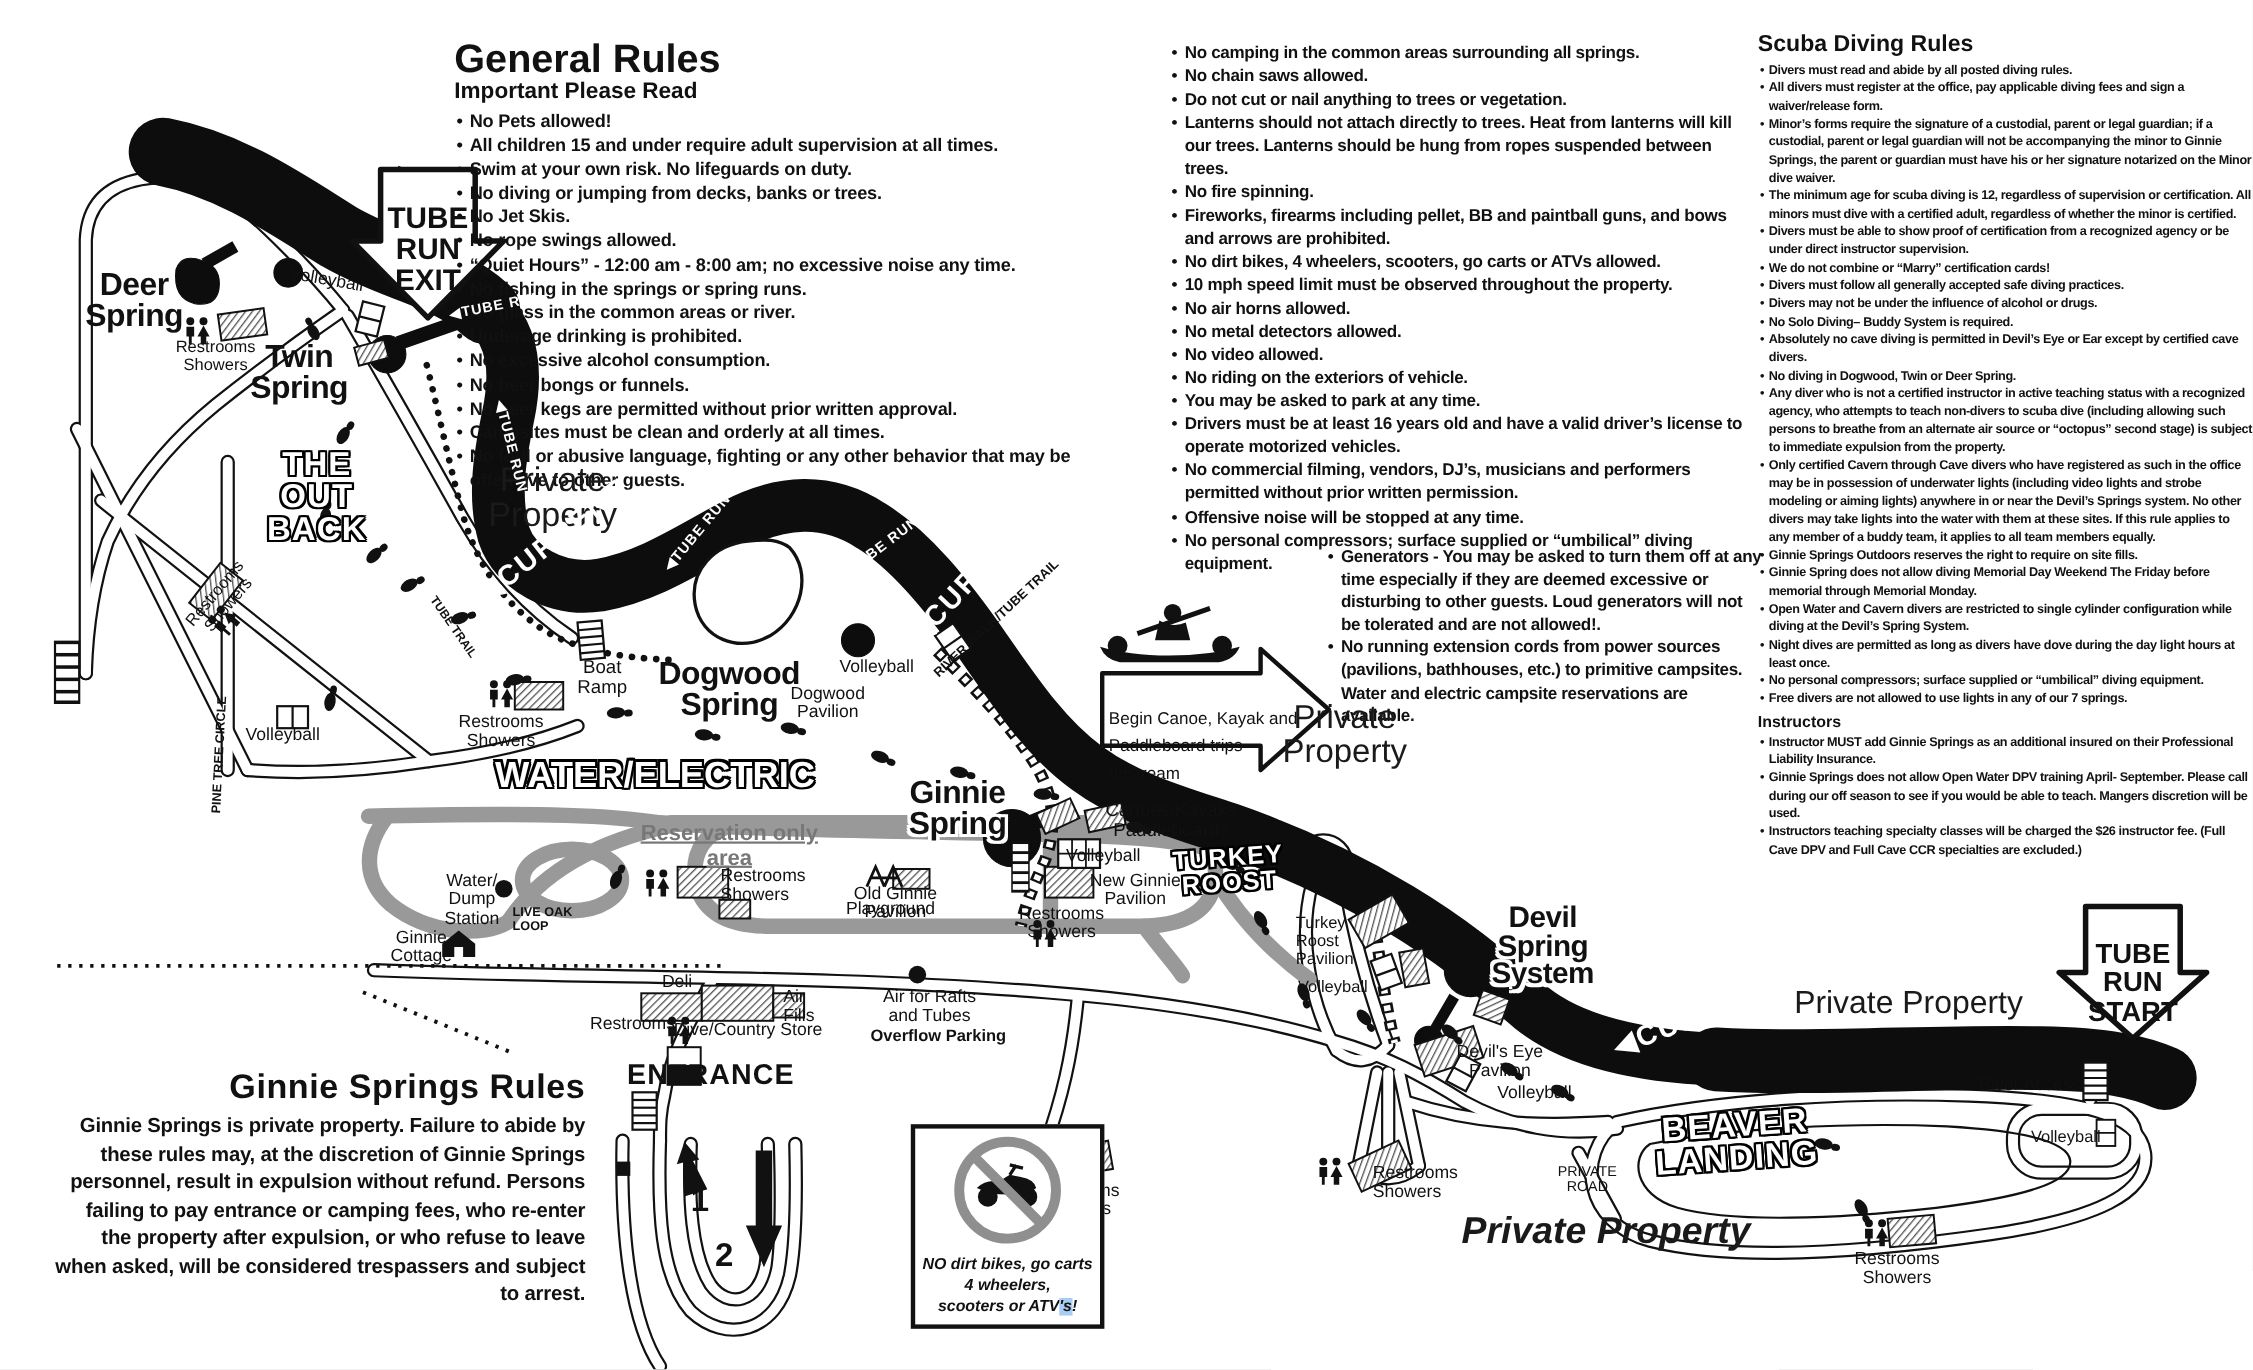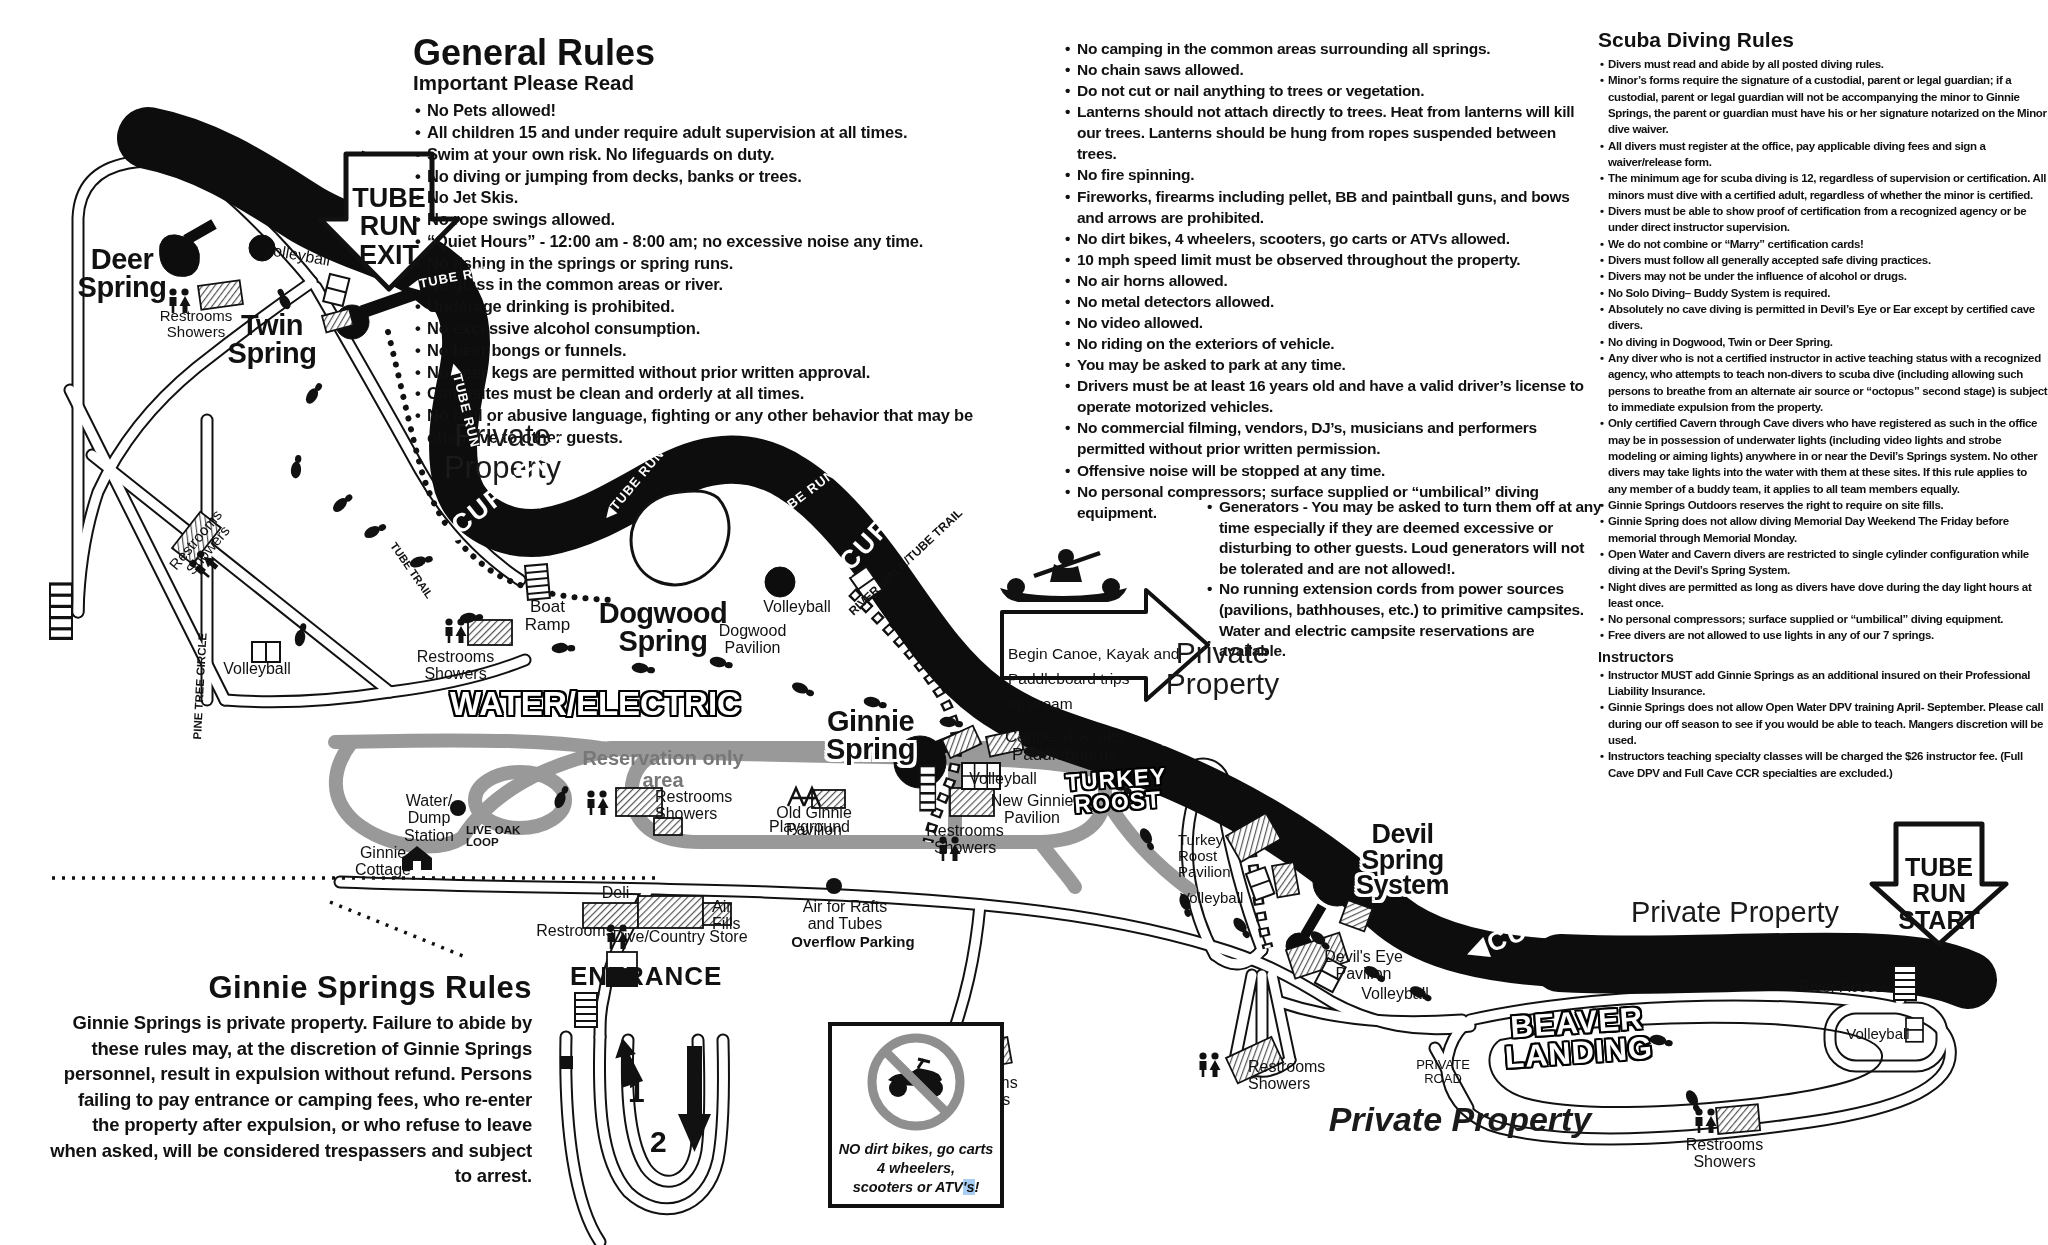--- a/index.html
+++ b/index.html
@@ -31,21 +31,21 @@
   .outline-lbl{position:absolute;font-weight:bold;color:#fff;text-align:center;line-height:0.98;
         letter-spacing:1px;white-space:pre-line;
         text-shadow:-2px -2px 0 #000,2px -2px 0 #000,-2px 2px 0 #000,2px 2px 0 #000,
         -2px 0 0 #000,2px 0 0 #000,0 -2px 0 #000,0 2px 0 #000;}
   .river-lbl{position:absolute;color:#fff;font-weight:bold;white-space:nowrap;letter-spacing:1px;}
   .pp{position:absolute;color:#1a1a1a;font-size:30px;line-height:1.02;text-align:center;white-space:pre-line;}
   .arrow-sign{position:absolute;font-weight:bold;text-align:center;line-height:1.05;white-space:pre-line;margin-top:24px;}
   .no-atv{position:absolute;border:4px solid #111;background:#fff;text-align:center;}
   .no-atv .txt{font-style:italic;font-weight:bold;font-size:14.5px;line-height:1.3;}
   .hl{background:#a8cdf2;}
-  .gray-lbl{color:#777;}
+  .gray-lbl{color:#777;text-decoration:underline;}
 </style>
 </head>
 <body>
 
 <div class="stage">
 
   <svg width="2048" height="1245" viewBox="0 0 2048 1245">
     <defs>
       <pattern id="h" width="5" height="5" patternUnits="userSpaceOnUse" patternTransform="rotate(45)">
         <rect width="5" height="5" fill="#fff"></rect>
@@ -345,22 +345,22 @@
     <ul>
         <li>Generators - You may be asked to turn them off at any time especially if they are deemed excessive or disturbing to other guests. Loud generators will not be tolerated and are not allowed!.</li>
         <li>No running extension cords from power sources (pavilions, bathhouses, etc.) to primitive campsites. Water and electric campsite reservations are available.</li>
       </ul>
   </div>
 
   <div class="abs rules rules-scuba" style="left:1598px;top:28px;width:450px;">
     <h3>Scuba Diving Rules</h3>
     <ul>
         <li>Divers must read and abide by all posted diving rules.</li>
+        <li>All divers must register at the office, pay applicable diving fees and sign a waiver/release form.</li>
         <li>Minor’s forms require the signature of a custodial, parent or legal guardian; if a custodial, parent or legal guardian will not be accompanying the minor to Ginnie Springs, the parent or guardian must have his or her signature notarized on the Minor dive waiver.</li>
-        <li>All divers must register at the office, pay applicable diving fees and sign a waiver/release form.</li>
         <li>The minimum age for scuba diving is 12, regardless of supervision or certification. All minors must dive with a certified adult, regardless of whether the minor is certified.</li>
         <li>Divers must be able to show proof of certification from a recognized agency or be under direct instructor supervision.</li>
         <li>We do not combine or “Marry” certification cards!</li>
         <li>Divers must follow all generally accepted safe diving practices.</li>
         <li>Divers may not be under the influence of alcohol or drugs.</li>
         <li>No Solo Diving– Buddy System is required.</li>
         <li>Absolutely no cave diving is permitted in Devil’s Eye or Ear except by certified cave divers.</li>
         <li>No diving in Dogwood, Twin or Deer Spring.</li>
         <li>Any diver who is not a certified instructor in active teaching status with a recognized agency, who attempts to teach non-divers to scuba dive (including allowing such persons to breathe from an alternate air source or “octopus” second stage) is subject to immediate expulsion from the property.</li>
         <li>Only certified Cavern through Cave divers who have registered as such in the office may be in possession of underwater lights (including video lights and strobe modeling or aiming lights) anywhere in or near the Devil’s Springs system. No other divers may take lights into the water with them at these sites. If this rule applies to any member of a buddy team, it applies to all team members equally.</li>
@@ -389,20 +389,23 @@
   <div class="spring" style="left:212px;top:312px;width:120px;">Twin
 Spring</div>
   <div class="spring" style="left:588px;top:600px;width:150px;">Dogwood
 Spring</div>
   <div class="spring halo" style="left:808px;top:708px;width:125px;">Ginnie
 Spring</div>
   <div class="spring halo" style="left:1335px;top:822px;width:135px;font-size:27px;">Devil
 Spring
 System</div>
 
+  <div class="outline-lbl" style="left:228px;top:408px;width:120px;font-size:30px;">THE
+OUT
+BACK</div>
   <div class="outline-lbl" style="left:450px;top:688px;width:280px;font-size:33px;letter-spacing:0px;">WATER/ELECTRIC</div>
   <div class="outline-lbl" style="left:1062px;top:768px;width:110px;font-size:23px;transform:rotate(-4deg);">TURKEY
 ROOST</div>
   <div class="outline-lbl" style="left:1498px;top:1008px;width:160px;font-size:31px;transform:rotate(-4deg);">BEAVER
 LANDING</div>
 
   <div class="pp" style="left:415px;top:420px;width:175px;font-size:31px;">Private
 Property</div>
   <div class="pp" style="left:1140px;top:638px;width:165px;">Private
 Property</div>

